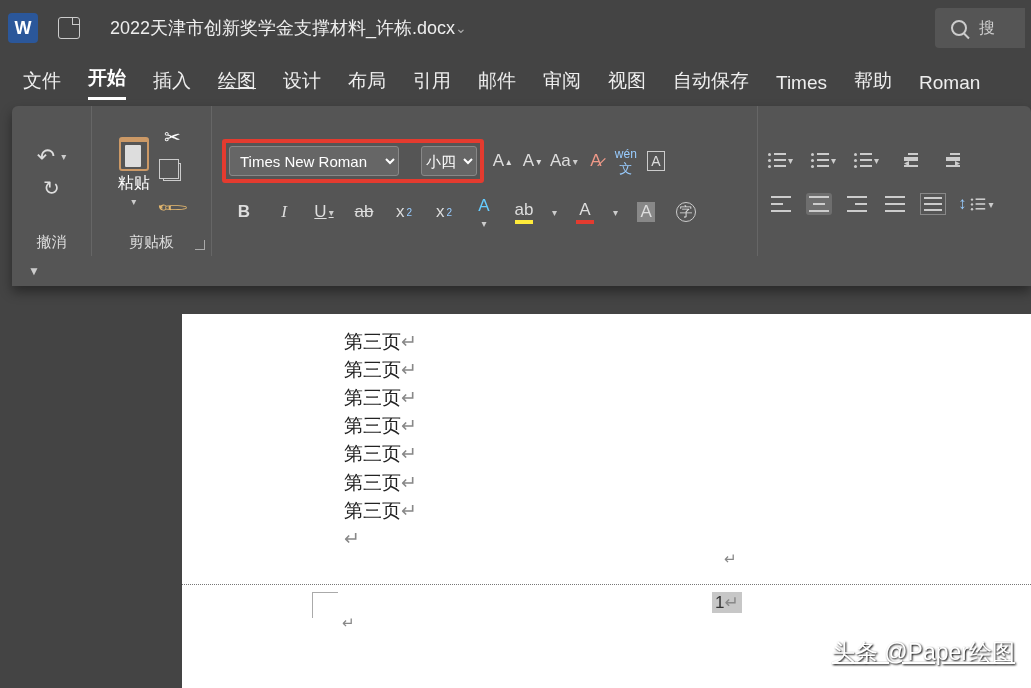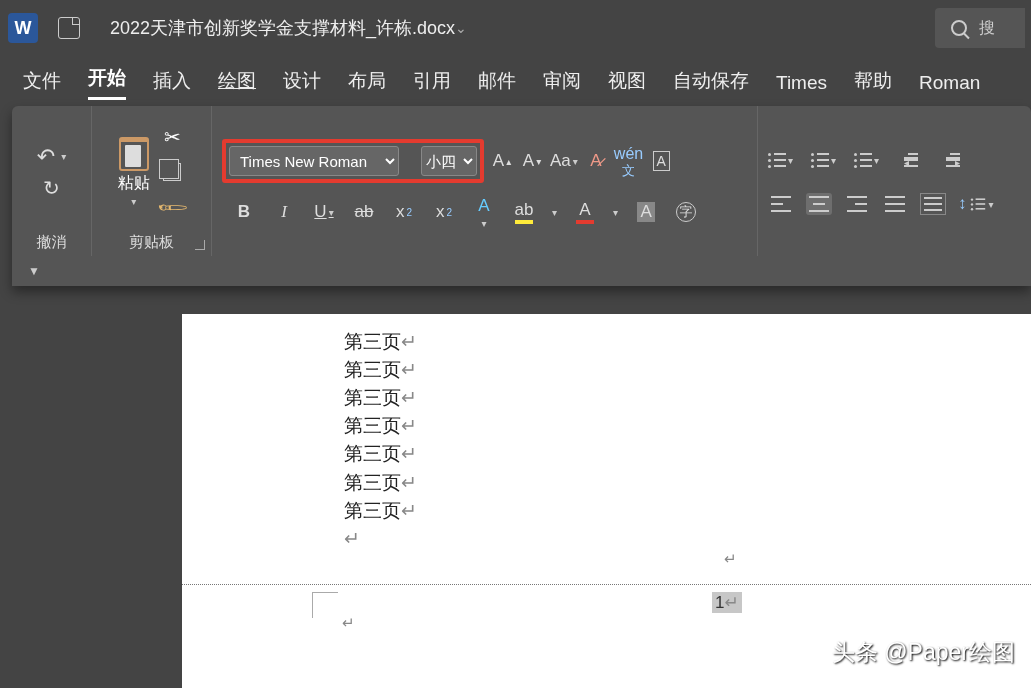--- a/index.html
+++ b/index.html
@@ -87,21 +87,21 @@
   .docarea { position: absolute; top: 314px; left: 0; right: 0; bottom: 0; background: #444; }
   .page { position:absolute; left:182px; top:0; right:-2px; bottom:0; background:#fff; color:#000; font-size:19px; font-family:"SimSun",serif; }
   .bodytext { padding: 14px 0 0 162px; line-height: 1.48; color:#222; }
   .pm { color:#888; }
   .footer-label { position:absolute; left:12px; top:244px; border:1px solid #999; background:#eee; padding:0 6px; font-size:17px; color:#333; }
   .dotted { position:absolute; left:0; right:0; top:270px; border-top:1px dotted #777; }
   .pagenum { position:absolute; left:530px; top:278px; background:#c7c7c7; padding:0 3px; font-size:17px; color:#333; display:flex; align-items:center; }
   .cornermark { position:absolute; left:130px; top:278px; width:26px; height:26px; border-left:1px solid #aaa; border-top:1px solid #aaa; }
   .tinyret { position:absolute; left:542px; top:236px; color:#888; font-size:15px; }
 
-  .watermark { position:absolute; right:16px; bottom:20px; color:#fff; font-size:23px; text-shadow:1px 1px 2px #000; display:flex; align-items:center; gap:6px; }
+  .watermark { position:absolute; right:16px; bottom:20px; color:#fff; font-size:23px; text-shadow:1px 1px 2px #000; display:flex; align-items:center; gap:6px;text-decoration:underline; }
   .wmicon { width:22px; height:22px; border:2px solid #fff; border-radius:4px; position:relative; }
   .wmicon::after{content:'';position:absolute;left:4px;top:4px;width:8px;height:8px;border:2px solid #fff;border-radius:50%;}
 </style>
 </head>
 <body>
 
 <div class="titlebar">
   <div class="wicon">W</div>
   <div class="saveicon"></div>
   <div class="doctitle">
@@ -169,21 +169,21 @@
             <select class="fontsize"><option>小四</option></select>
           </div>
           <div class="rbn-btn">A<sup style="font-size:10px">▴</sup></div>
           <div class="rbn-btn">A<sup style="font-size:10px">▾</sup></div>
           <div class="rbn-btn">
               <span>Aa</span>
               <span class="small-chev">▾</span>
             </div>
           <div class="rbn-btn" style="color:#e98">A̷</div>
           <div class="rbn-btn" style="flex-direction:column;line-height:1">
-            <span style="font-size:16px;color:#9cf">wén</span>
+            <span style="font-size:12px;color:#9cf">wén</span>
             <span style="font-size:13px;color:#9cf">文</span>
           </div>
           <div class="rbn-btn">
               <span class="charborder">A</span>
             </div>
         </div>
         <div class="font-row2">
           <div class="rbn-btn" style="font-weight:bold">B</div>
           <div class="rbn-btn" style="font-style:italic;font-family:serif">I</div>
           <div class="rbn-btn" style="text-decoration:underline">U<span class="small-chev">▾</span></div>

